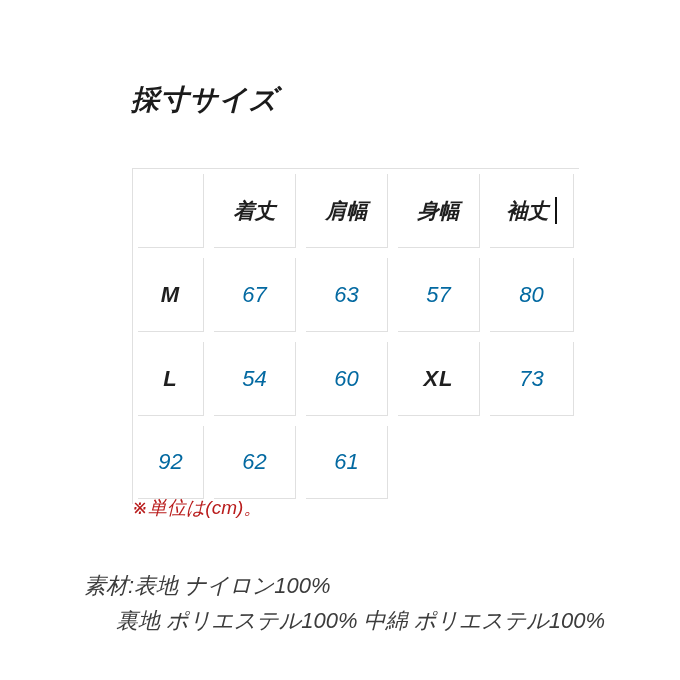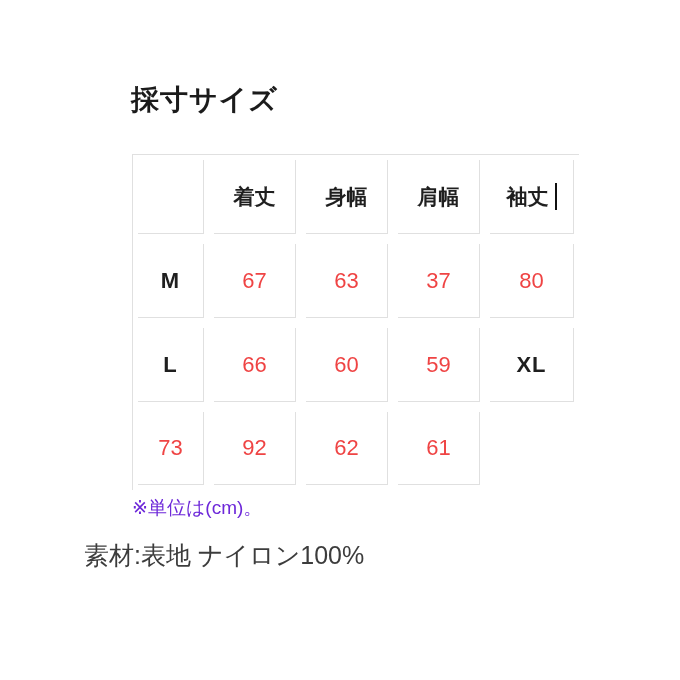--- a/index.html
+++ b/index.html
@@ -1,15 +1,15 @@
 <!DOCTYPE html>
 <html><head>
 <meta charset="utf-8">
 <style>
-  * { margin: 5px; padding: 0; box-sizing: border-box; }
+  * { margin: 5px; padding: 0; box-sizing: border-box; font-style: italic; }
   html, body { width: 680px; height: 680px; }
   body {
     position: relative;
     background: #ffffff;
     font-family: "Liberation Sans", "DejaVu Sans", sans-serif;
     color: #333333;
     overflow: hidden;
   }
   .page-title {
     position: absolute;
@@ -17,36 +17,36 @@
     top: 66px;
     font-size: 28px;
     font-weight: bold;
     color: #1b1b1b;
     letter-spacing: 1px;
     white-space: nowrap;
   }
   .size-table {
     position: absolute;
     left: 117px;
-    top: 139px;
+    top: 153px;
     display: grid;
     grid-template-columns: 76px 92px 92px 92px 94px;
     grid-template-rows: 84px 84px 84px 83px;
     border-top: 1px solid #e0e0e0;
     border-left: 1px solid #e0e0e0;
     background: #ffffff;
   }
   .cell {
     border-right: 1px solid #e0e0e0;
     border-bottom: 1px solid #e0e0e0;
     display: flex;
     align-items: center;
     justify-content: center;
     font-size: 22px;
-    color: #ef4444;
+    color: #0369a1;
   }
   .cell.head {
     font-weight: bold;
     color: #1f1f1f;
     font-size: 21px;
   }
   .cell.rowlabel {
     font-weight: bold;
     color: #1f1f1f;
     letter-spacing: 1px;
@@ -57,65 +57,65 @@
     height: 27px;
     background: #111111;
     margin-left: 1px;
     vertical-align: middle;
   }
   .unit-note {
     position: absolute;
     left: 117px;
     top: 480px;
     font-size: 19px;
-    color: #6d28d9;
+    color: #b91c1c;
     white-space: nowrap;
   }
   .material-block {
     position: absolute;
     left: 64px;
-    top: 520px;
-    font-size: 25px;
+    top: 551px;
+    font-size: 22px;
     line-height: 30px;
     color: #3c3c3c;
     white-space: nowrap;
   }
   .material-block .indented { margin-left: 37px; }
 </style>
 </head>
 <body>
 
 <h1 class="page-title">採寸サイズ</h1>
 
 <div class="size-table">
 
   <div class="cell head"></div>
   <div class="cell head">着丈</div>
+  <div class="cell head">肩幅</div>
   <div class="cell head">身幅</div>
-  <div class="cell head">肩幅</div>
   <div class="cell head">
       <span>袖丈</span>
       <span class="caret"></span>
     </div>
 
   <div class="cell rowlabel">M</div>
   <div class="cell">67</div>
   <div class="cell">63</div>
-  <div class="cell">37</div>
+  <div class="cell">57</div>
   <div class="cell">80</div>
 
   <div class="cell rowlabel">L</div>
-  <div class="cell">66</div>
+  <div class="cell">54</div>
   <div class="cell">60</div>
-  <div class="cell">59</div>
 
   <div class="cell rowlabel">XL</div>
   <div class="cell">73</div>
   <div class="cell">92</div>
   <div class="cell">62</div>
   <div class="cell">61</div>
 </div>
 
 <div class="unit-note">※単位は(cm)。</div>
 
 <div class="material-block">
   <div>素材:表地 ナイロン100%</div>
+  <div class="indented">裏地 ポリエステル100% 中綿 ポリエステル100%</div>
 </div>
 
 </body></html>

